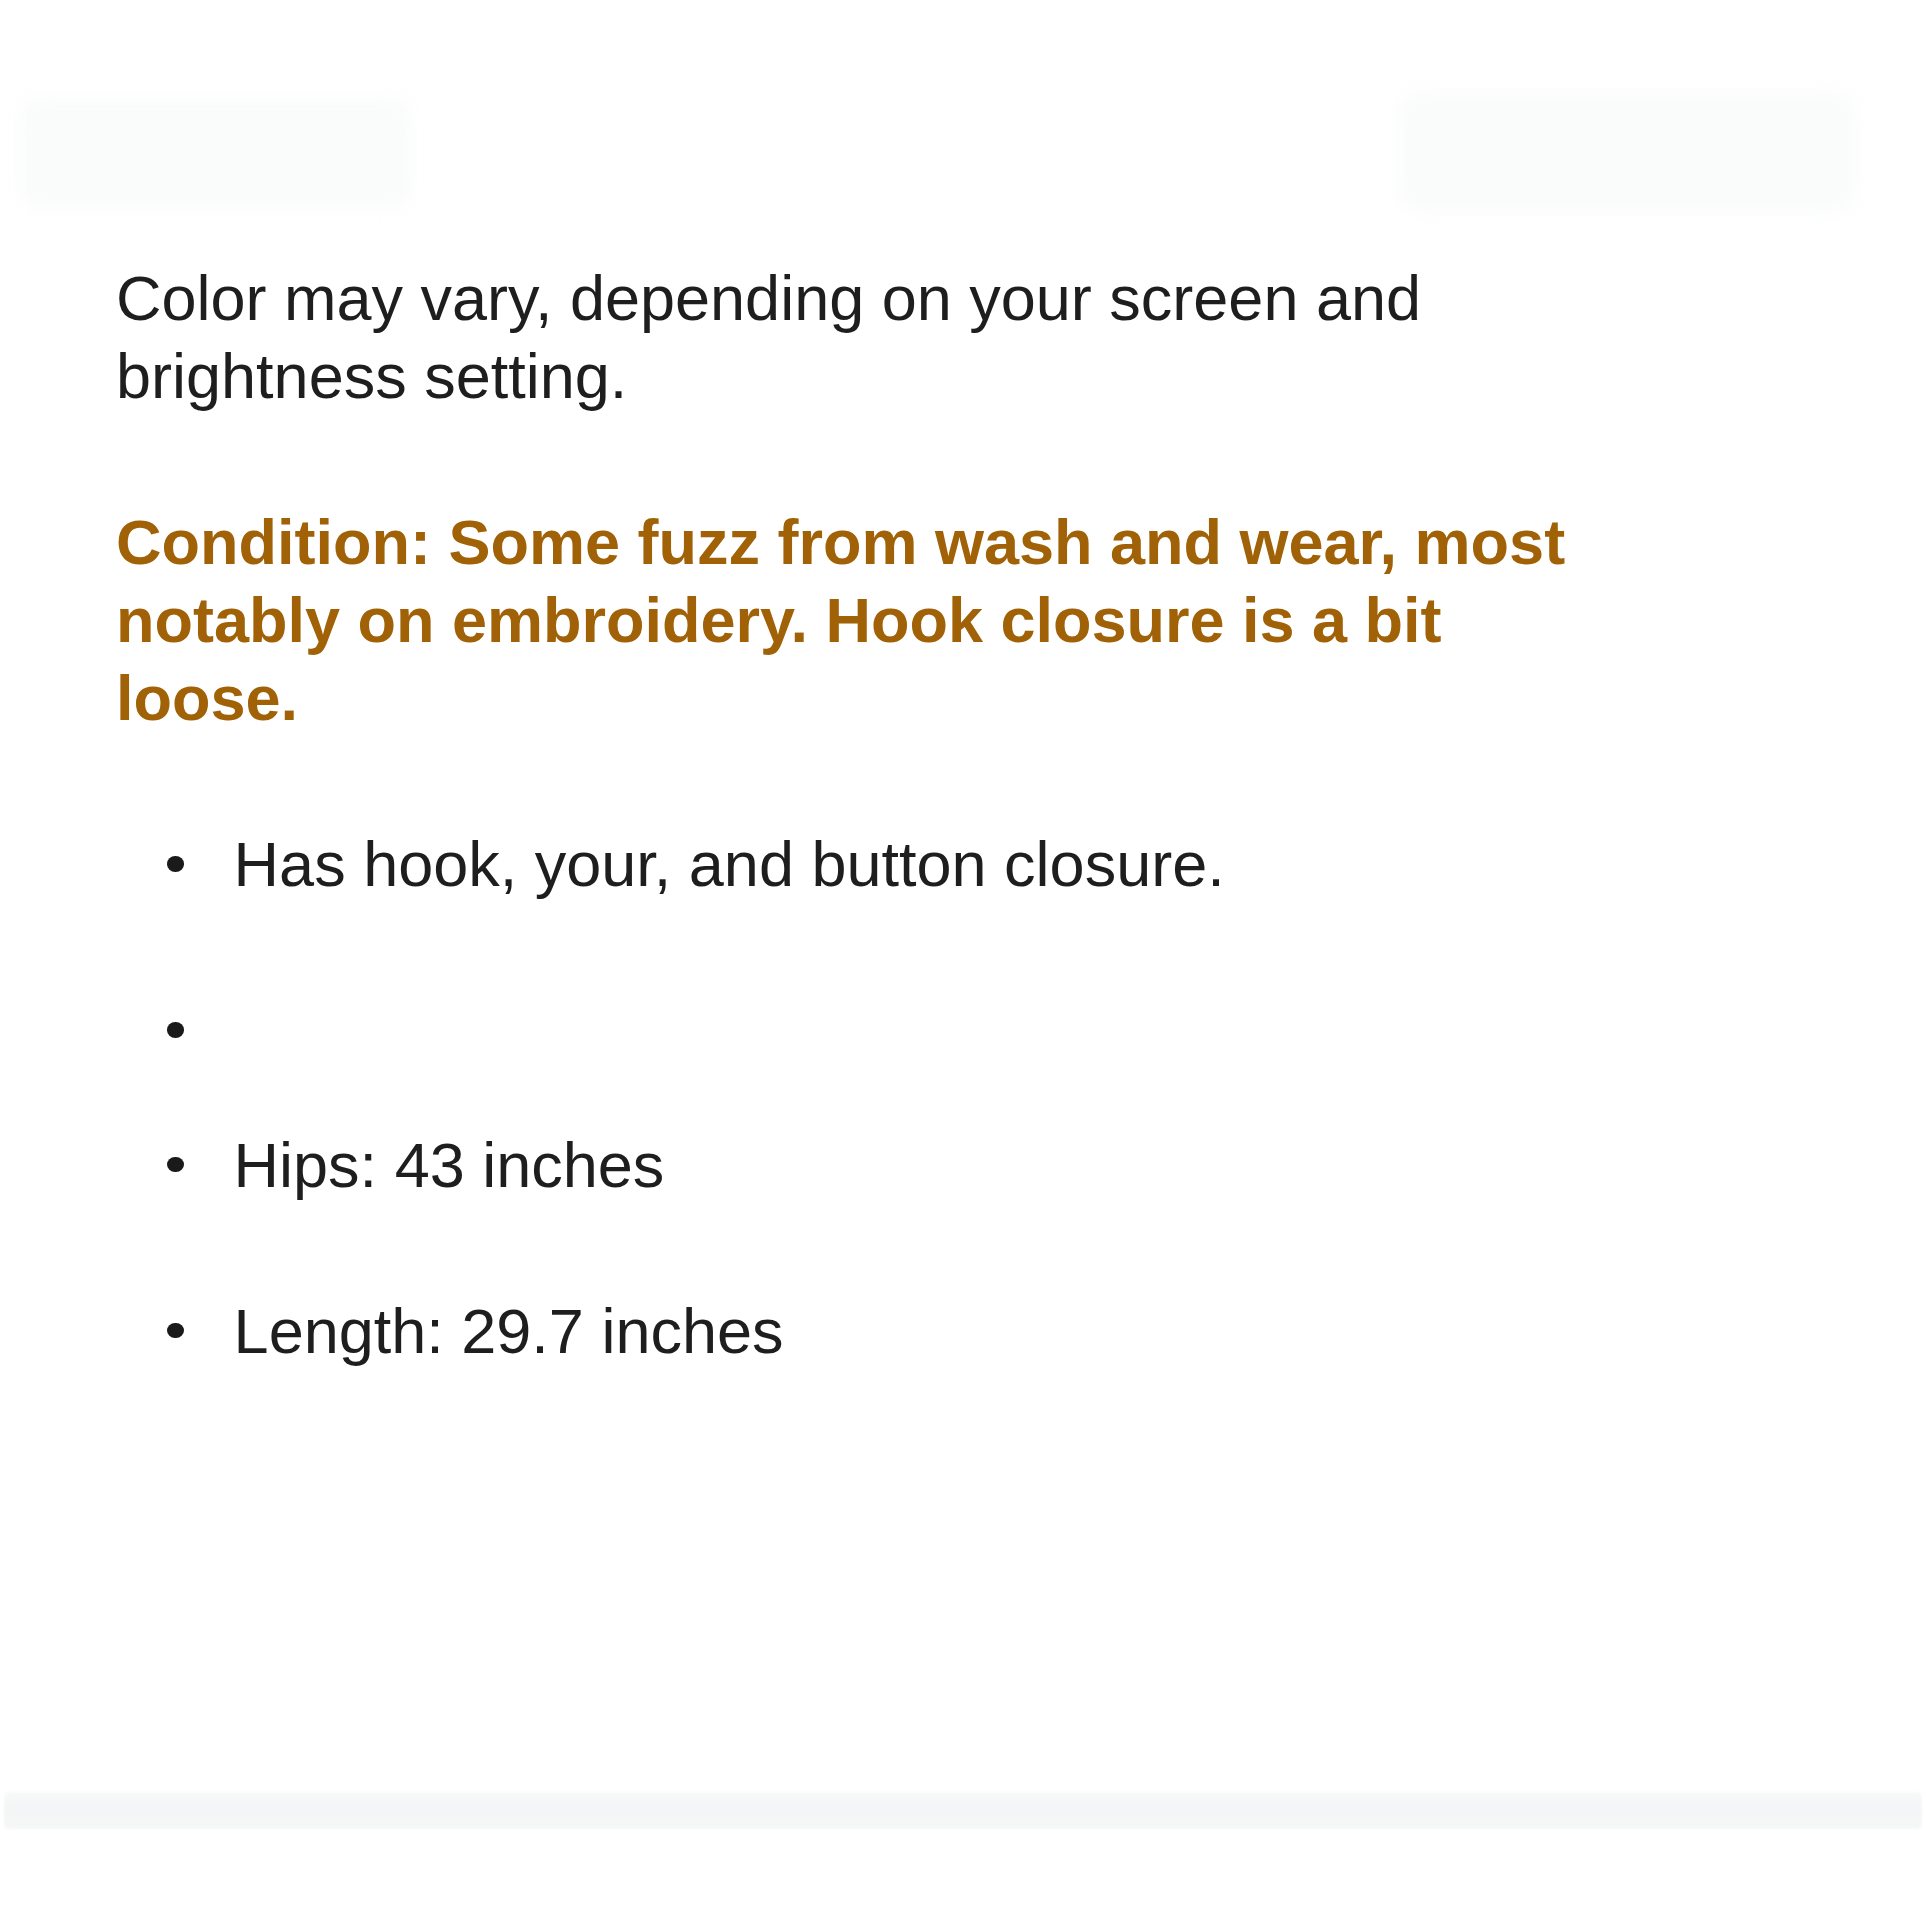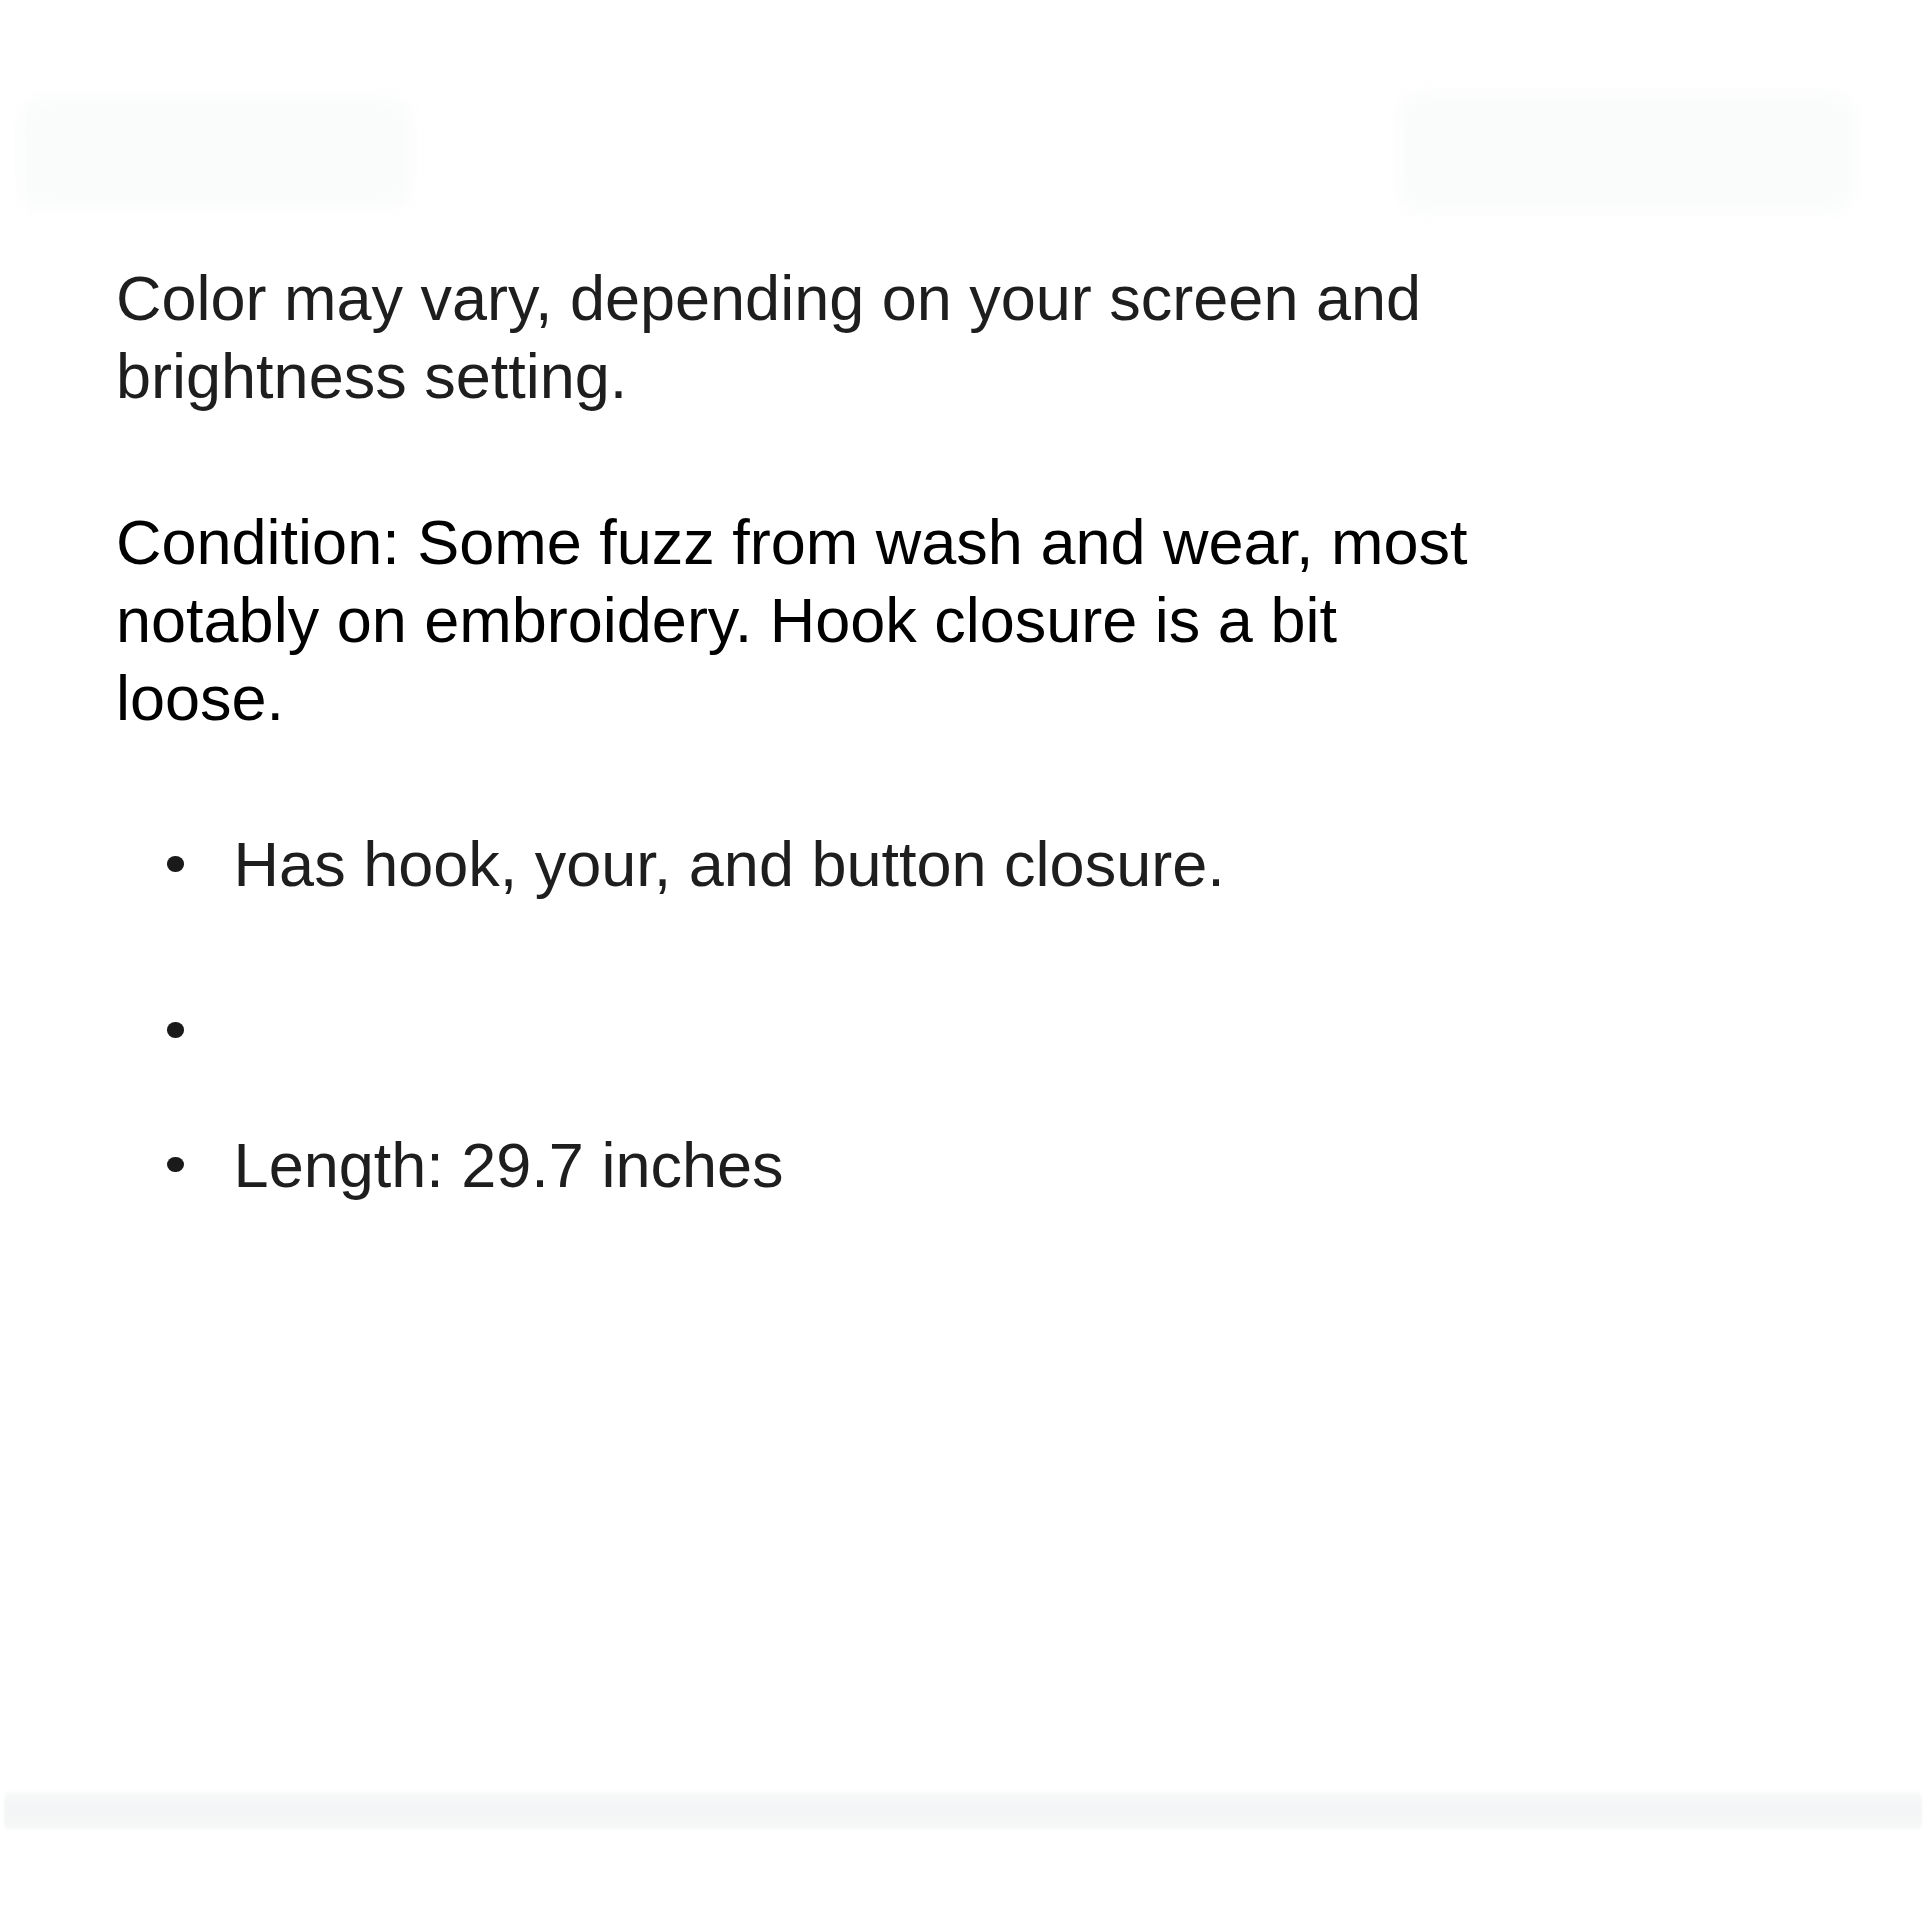--- a/index.html
+++ b/index.html
@@ -34,22 +34,22 @@
   }
   .para {
     font-size: 63px;
     line-height: 78px;
     letter-spacing: 0px;
     white-space: pre-line;
     margin: 0 0 88px 0;
     color: #1e1e1e;
   }
   .para.bold {
-    font-weight: 400;
-    color: #000000;
+    font-weight: 700;
+    color: #a16207;
   }
   .bullet-row {
     display: flex;
     align-items: flex-start;
     margin: 0 0 88px 0;
   }
   .bullet-dot {
     flex: 0 0 auto;
     width: 16.6px;
     height: 15.5px;
@@ -97,20 +97,24 @@
     <div class="bullet-row">
       <span class="bullet-dot"></span>
       <span class="bullet-text">Has hook, your, and button closure.</span>
     </div>
 
 
     <div class="bullet-row">
       <span class="bullet-dot"></span>
     </div>
 
+    <div class="bullet-row">
+      <span class="bullet-dot"></span>
+      <span class="bullet-text">Hips: 43 inches</span>
+    </div>
 
     <div class="bullet-row">
       <span class="bullet-dot"></span>
       <span class="bullet-text">Length: 29.7 inches</span>
     </div>
 
 
   </div>
 
   <div class="bottom-band"></div>

